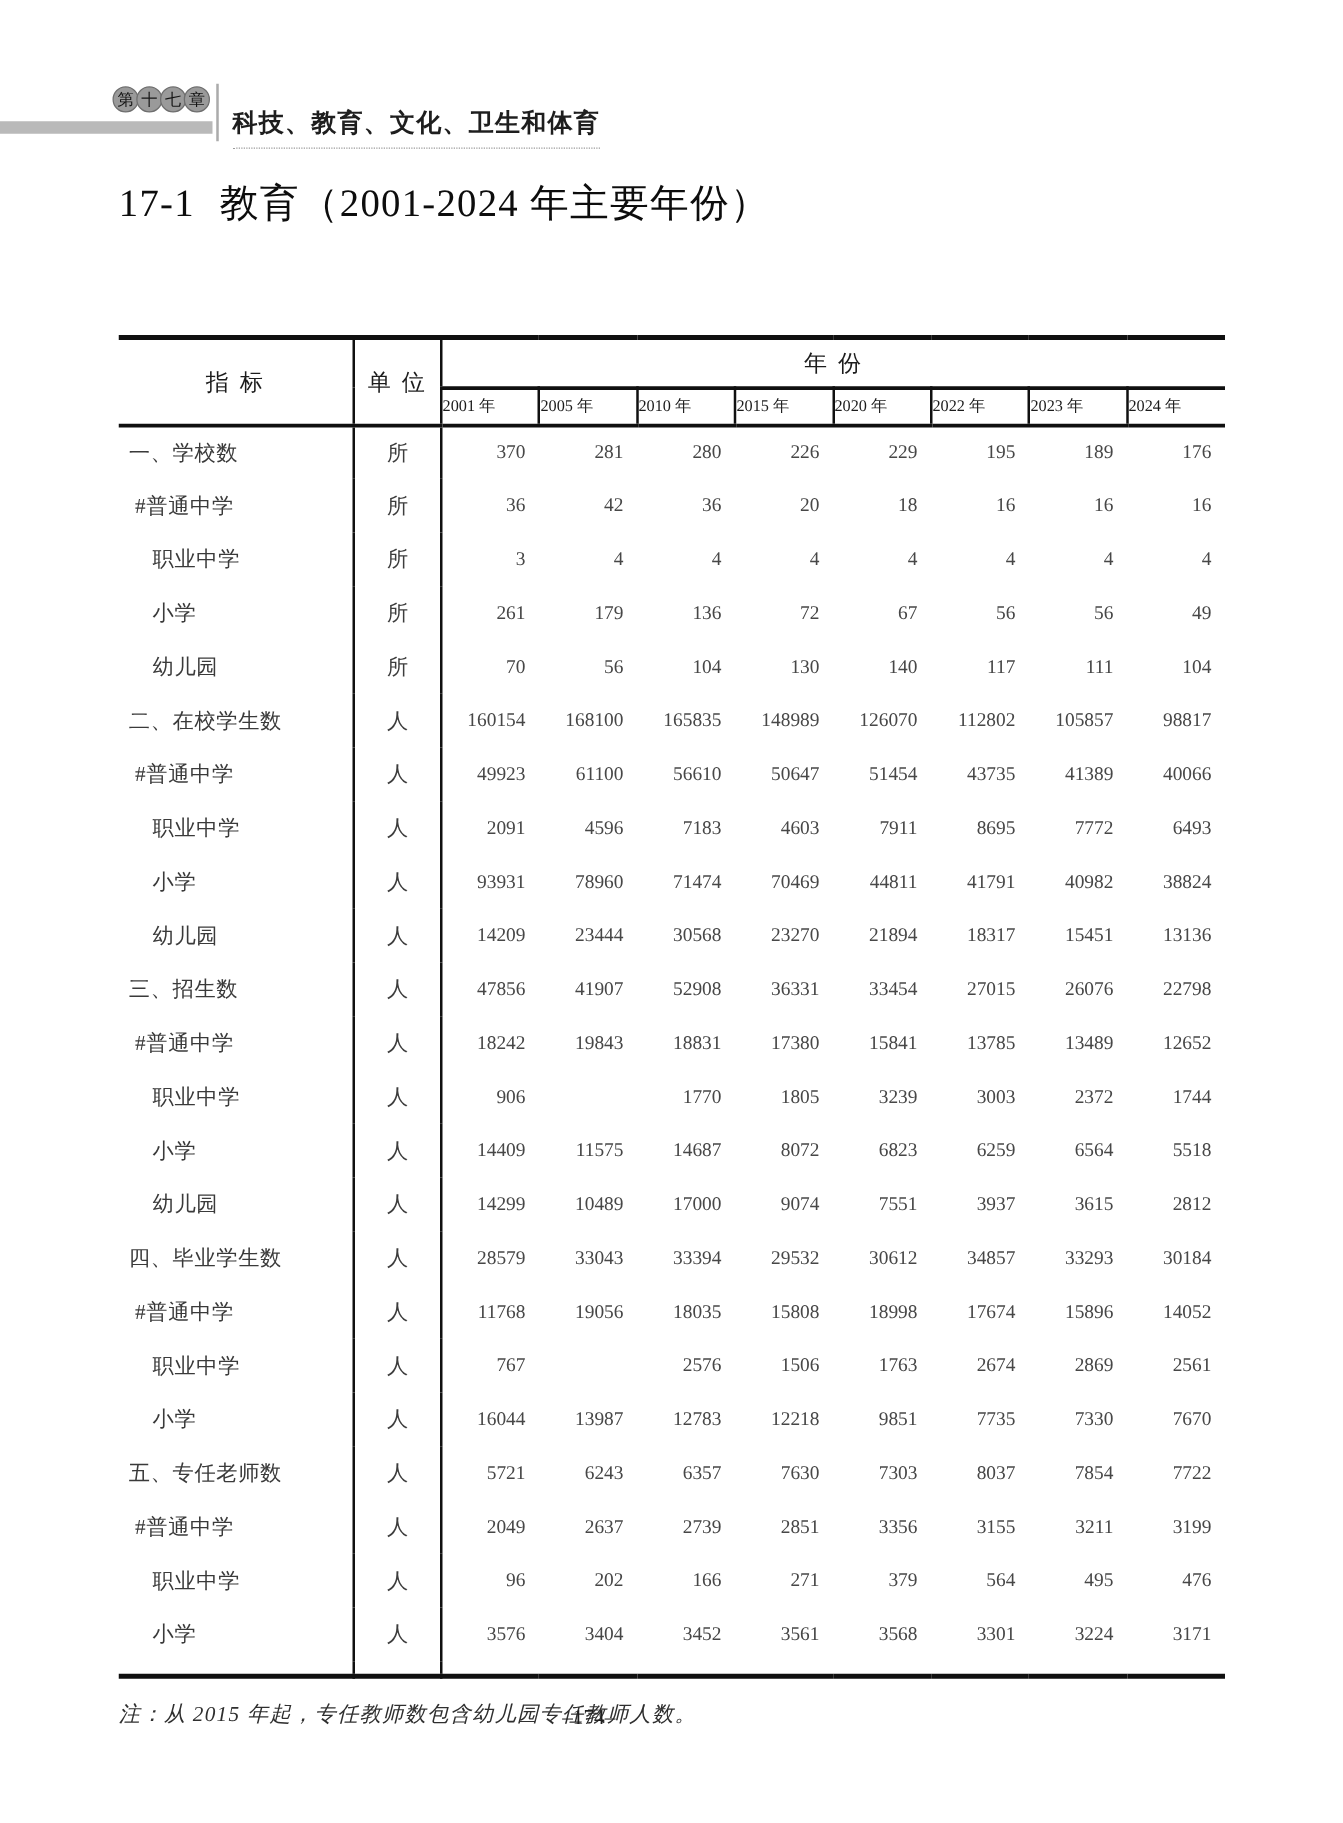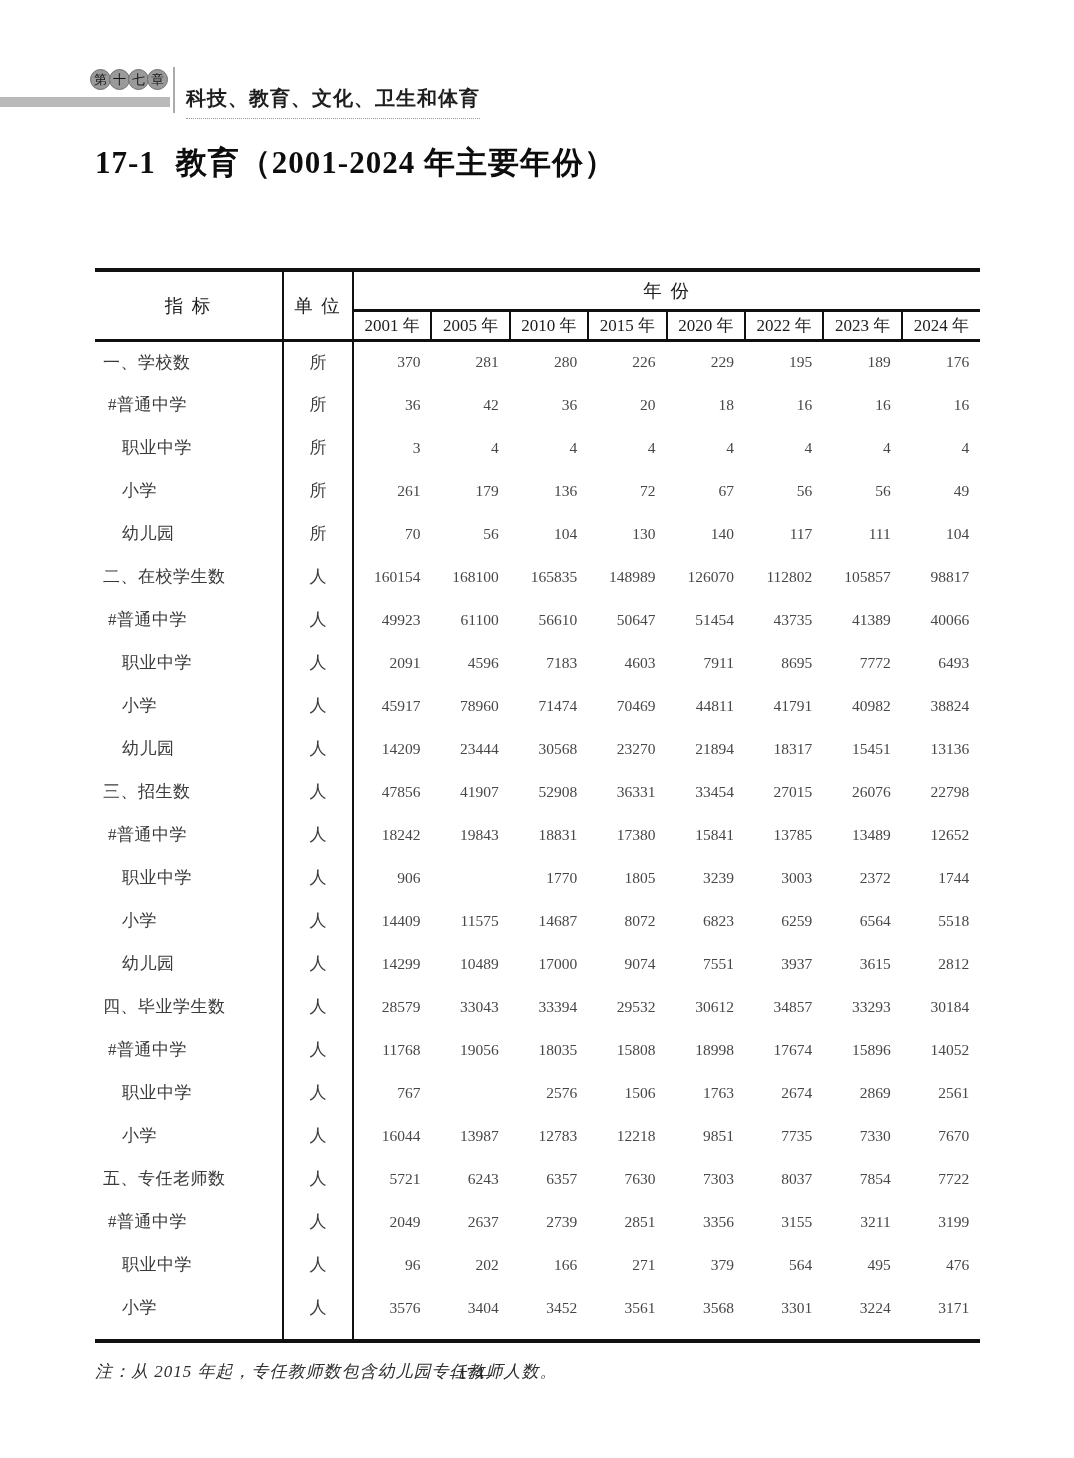--- a/index.html
+++ b/index.html
@@ -34,21 +34,21 @@
     font-family:"Liberation Sans", sans-serif;
     font-size:20px; font-weight:600; color:#1e1e1e;
     letter-spacing:1px;
     padding-bottom:6px;
     border-bottom:1.5px dotted #9a9a9a;
   }
 
   
   .table-title {
     position:absolute; left:95px; top:142px;
-    font-size:31px; font-weight:bold; color:#0d0d0d;
+    font-size:31px; font-weight:normal; color:#0d0d0d;
     letter-spacing:1px; white-space:nowrap;text-align:center;
   }
   .table-title .t-num { margin-right:20px; }
 
   
   table.stat {
     position:absolute; left:95px; top:238px; width:885px;
     border-collapse:collapse; table-layout:fixed;
     border-top:4px solid #101010;
     border-bottom:4px solid #101010;
@@ -68,21 +68,21 @@
   }
   th.h-unit {
     font-size:18.5px; letter-spacing:2px;
     border-right:2px solid #101010;
   }
   th.h-yeargroup {
     font-size:18.5px; letter-spacing:2px;
     height:40px; text-align:center;
   }
   tr.years th {
-    font-size:17px; height:30px; text-align:center;
+    font-size:13px; height:30px; text-align:left;
     border-top:2px solid #101010;
   }
   tr.years th + th { border-left:2px solid #101010; }
 
   tbody td { height:43px; color:#3d3d3d; }
   td.lab {
     font-size:17px; text-align:left;
     border-right:2px solid #101010;
     color:#3a3a3a; letter-spacing:0.5px;
   }
@@ -250,21 +250,21 @@
         <td class="val">7183</td>
         <td class="val">4603</td>
         <td class="val">7911</td>
         <td class="val">8695</td>
         <td class="val">7772</td>
         <td class="val">6493</td>
       </tr>
       <tr>
         <td class="lab lv2">小学</td>
         <td class="unit">人</td>
-        <td class="val">45917</td>
+        <td class="val">93931</td>
         <td class="val">78960</td>
         <td class="val">71474</td>
         <td class="val">70469</td>
         <td class="val">44811</td>
         <td class="val">41791</td>
         <td class="val">40982</td>
         <td class="val">38824</td>
       </tr>
       <tr>
         <td class="lab lv2">幼儿园</td>

